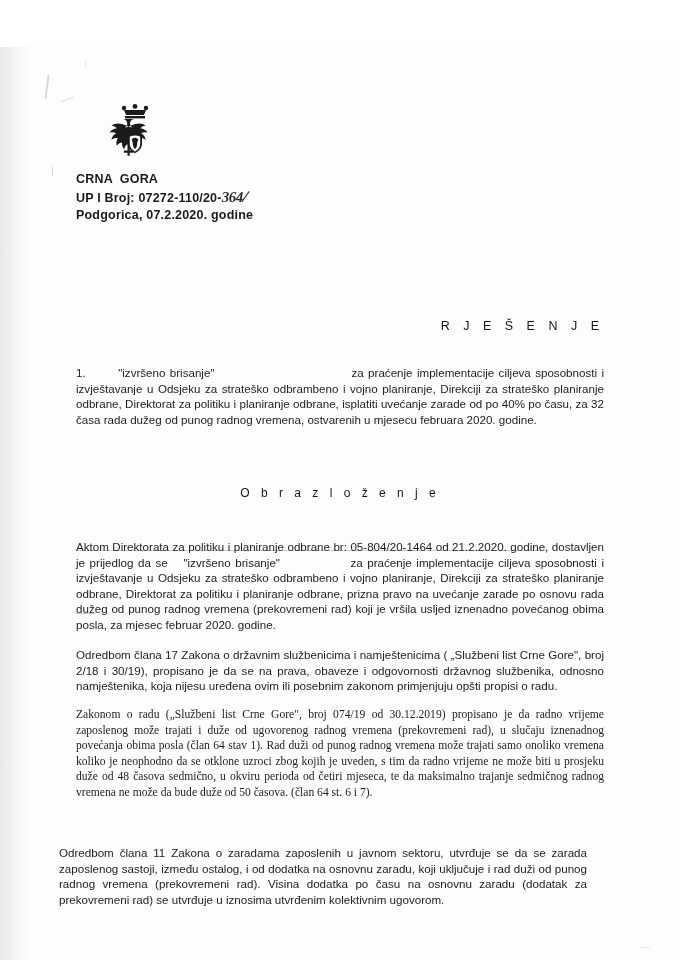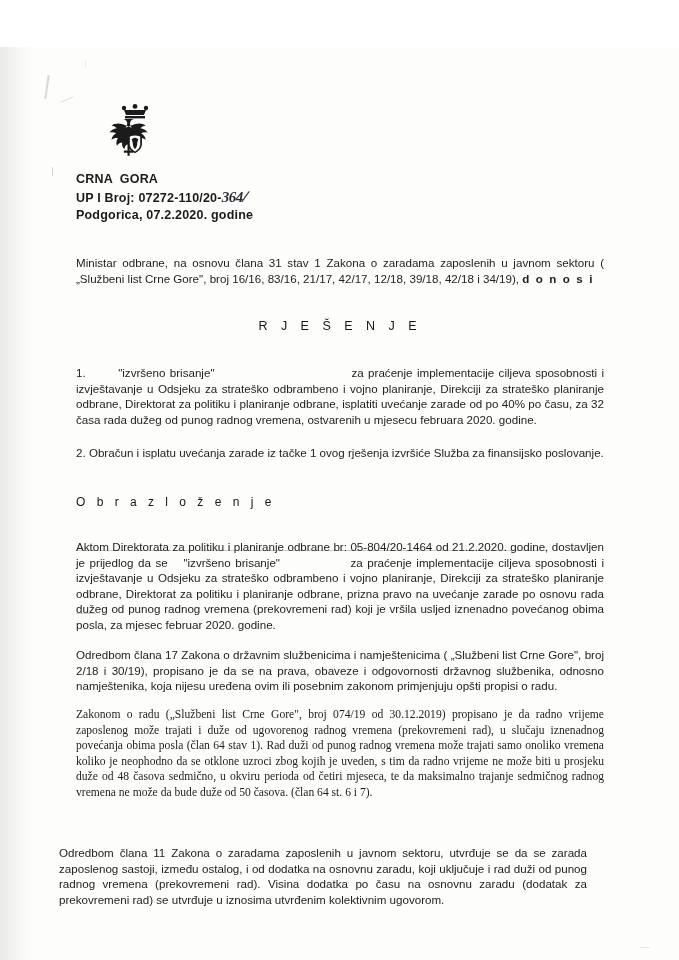--- a/index.html
+++ b/index.html
@@ -82,36 +82,37 @@
   }
   .p-intro { left: 76px; top: 208px; width: 528px; }
   .p-intro b { font-weight: bold; }
   .spaced { letter-spacing: 1.6px; font-weight: bold; }
 
   .title-rjesenje {
     position: absolute;
     left: 76px;
     top: 272px;
     width: 528px;
-    text-align: center;
+    text-align: right;
     font-size: 12.5px;
     font-weight: normal;
     letter-spacing: 5px;
     color: #161616;
   }
 
   .p-item1 { left: 76px; top: 318px; width: 528px; }
   .p-item1 .num { font-weight: normal; }
   .p-item2 { left: 76px; top: 398px; width: 528px; }
 
   .title-obrazlozenje {
     position: absolute;
     left: 76px;
-    top: 448px;
+    top: 439px;
     width: 528px;
+    text-align: center;
     font-size: 12px;
     letter-spacing: 4px;
     color: #161616;
   }
 
   .p-b1 { left: 76px; top: 492px; width: 528px; }
   .p-b2 { left: 76px; top: 600px; width: 528px; }
   .p-b3 { left: 76px; top: 660px; width: 528px; font-family: Liberation Serif, serif; }
   .p-b4 { left: 59px; top: 798px; width: 528px; }
 
@@ -170,39 +171,31 @@
       </g>
     </svg>
   </div>
 
   <div class="header-block">
     <div class="ln">CRNA  GORA</div>
     <div class="ln"><span>UP I Broj: 07272-110/20-</span><span class="handwrite">364</span><span class="handwrite hw-slash">/</span></div>
     <div class="ln">Podgorica, 07.2.2020. godine</div>
   </div>
 
-  <div class="para p-intro">
-    <span>Ministar odbrane, na osnovu člana 31 stav 1 Zakona o zaradama zaposlenih u javnom sektoru ( „Službeni list Crne Gore", broj 16/16, 83/16, 21/17, 42/17, 12/18, 39/18, 42/18 i 34/19),</span>
-    <b class="spaced">d o n o s i</b>
-  </div>
 
   <div class="title-rjesenje">R J E Š E N J E</div>
 
   <div class="para p-item1">
     <span class="num">1.</span>
     &nbsp;&nbsp;&nbsp;&nbsp;&nbsp;
     <span class="redact">"izvršeno brisanje"</span>
     &nbsp;&nbsp;&nbsp;&nbsp;&nbsp;&nbsp;&nbsp;&nbsp;&nbsp;&nbsp;&nbsp;&nbsp;&nbsp;&nbsp;&nbsp;&nbsp;&nbsp;&nbsp;&nbsp;&nbsp;&nbsp;&nbsp;&nbsp;&nbsp;&nbsp;&nbsp;&nbsp;&nbsp;&nbsp;
     <span>za praćenje implementacije ciljeva sposobnosti i izvještavanje u Odsjeku za strateško odbrambeno i vojno planiranje, Direkciji za strateško planiranje odbrane, Direktorat za politiku i planiranje odbrane, isplatiti uvećanje zarade od po 40% po času, za 32 časa rada dužeg od punog radnog vremena, ostvarenih u mjesecu februara 2020. godine.</span>
   </div>
 
-  <div class="para p-item2">
-    <span>2.</span>
-    <span>Obračun i isplatu uvećanja zarade iz tačke 1 ovog rješenja izvršiće Služba za finansijsko poslovanje.</span>
-  </div>
 
   <div class="title-obrazlozenje">O b r a z l o ž e n j e</div>
 
   <div class="smudge"></div>
   <div class="smudge2"></div>
 
   <div class="para p-b1">
     <span>Aktom Direktorata za politiku i planiranje odbrane br: 05-804/20-1464 od 21.2.2020. godine, dostavljen je prijedlog da se</span>
     &nbsp;
     <span class="redact">"izvršeno brisanje"</span>

